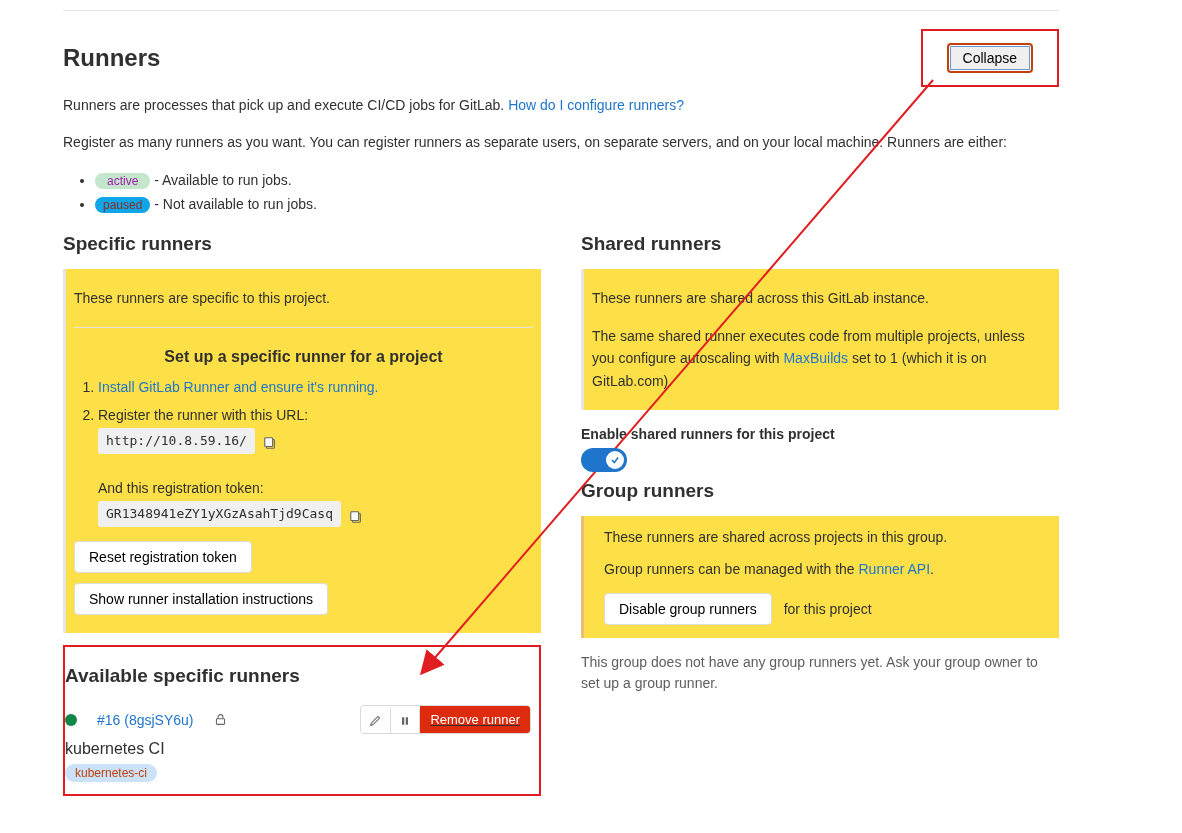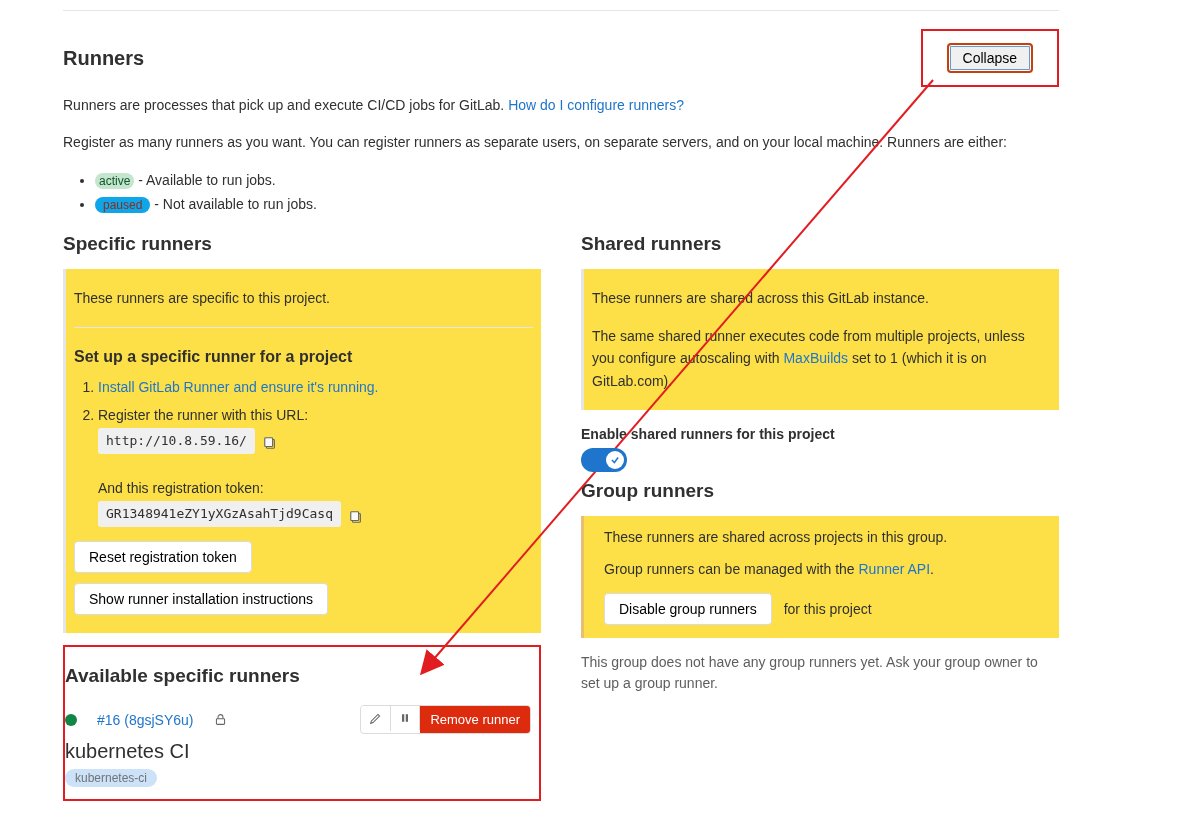--- a/index.html
+++ b/index.html
@@ -17,23 +17,23 @@
 .top-border {
   border-top: 1px solid #e5e5e5;
   margin: 10px 60px 0 0;
 }
 .header-row {
   display: flex;
   justify-content: space-between;
   align-items: center;
   margin: 18px 60px 8px 0;
 }
-h2 { font-size: 20px; font-weight: 600; }
+h2 { font-size: 24px; font-weight: 600; }
 h3 { font-size: 19px; font-weight: 600; margin-bottom: 14px; }
-h4 { font-size: 16px; font-weight: 600; margin: 20px 0 10px; }
+h4 { font-size: 16px; font-weight: 600; margin: 20px 0 10px; text-align: center; }
 .collapse-box {
   border: 2px solid #e11d21;
   padding: 12px 24px;
   position: relative;
 }
 .collapse-btn {
   border: 2px solid #c2410c;
   background: #f0f0f0;
   padding: 5px 14px;
   font-size: 14px;
@@ -43,22 +43,22 @@
 }
 .intro { margin: 0 60px 16px 0; line-height: 1.5; }
 a { color: #1f75cb; text-decoration: none; }
 .status-list {
   list-style: disc;
   margin: 0 60px 16px 32px;
   line-height: 1.7;
 }
 .badge-active {
   background: #c3e6cd;
-  color: #14532d;
-  padding: 1px 4px;
+  color: #a21caf;
+  padding: 1px 12px;
   border-radius: 10px;
   font-size: 12px;
 }
 .badge-paused {
   background: #0ea5e9;
   color: #8b2e1f;
   padding: 1px 8px;
   border-radius: 10px;
   font-size: 12px;
 }
@@ -140,41 +140,41 @@
   justify-content: space-between;
   align-items: center;
   margin-bottom: 6px;
 }
 .runner-left { display: flex; align-items: center; gap: 20px; }
 .status-dot {
   width: 12px; height: 12px; border-radius: 50%;
   background: #108548; display: inline-block;
 }
 .lock-icon { width: 13px; height: 13px; }
-.runner-right { display: flex; align-items: flex-start; border: 1px solid #dbdbdb; border-radius: 4px; overflow: hidden; }
+.runner-right { display: flex; align-items: flex-end; border: 1px solid #dbdbdb; border-radius: 4px; overflow: hidden; text-decoration: underline; }
 .icon-btn {
   background: #fff;
   border: none;
   border-right: 1px solid #dbdbdb;
   padding: 6px 8px;
   cursor: pointer;
   display: flex; align-items: center;
 }
 .remove-btn {
   background: #dd2b0e;
   color: #fff;
   border: none;
   padding: 6px 10px;
   cursor: pointer;
   font-size: 13px;
 }
-.runner-desc { color: #303030; margin: 4px 0 6px; font-size: 20px; }
+.runner-desc { color: #303030; margin: 4px 0 6px; font-size: 16px; }
 .tag {
   background: #cbe2f9;
-  color: #737373;
+  color: #c2410c;
   padding: 2px 10px;
   border-radius: 10px;
   font-size: 12px;
   display: inline-block;
 }
 svg.arrow {
   position: absolute;
   left: 0; top: 0;
   pointer-events: none;
 }

